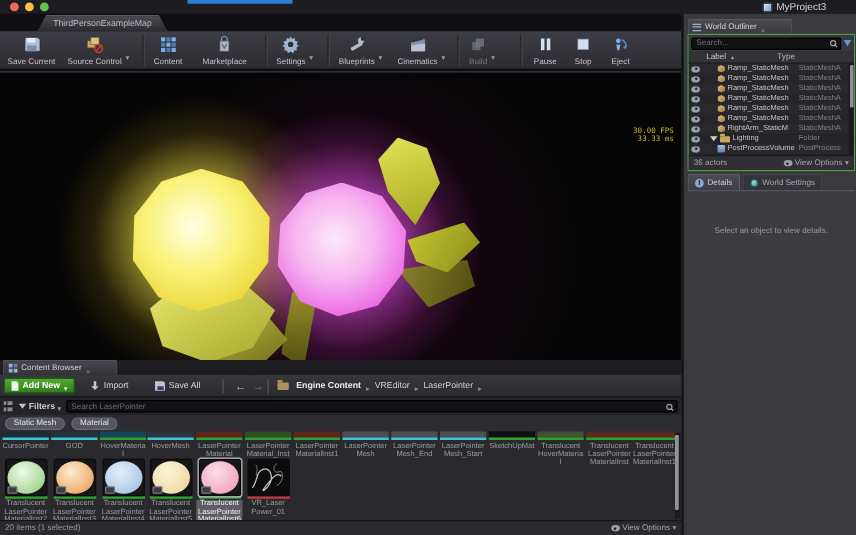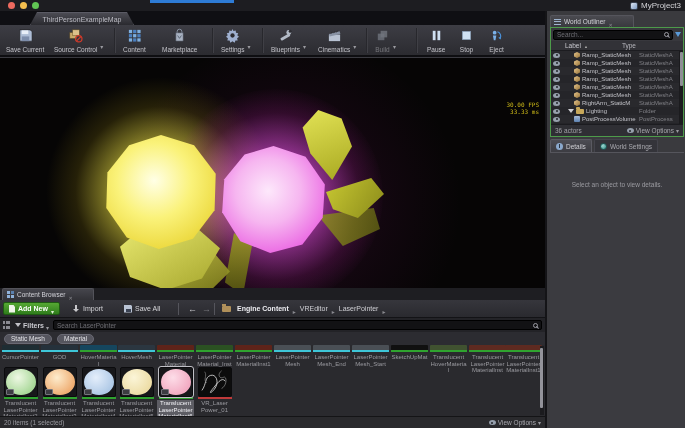--- a/index.html
+++ b/index.html
@@ -5,21 +5,21 @@
   * { margin:0; padding:0; box-sizing:border-box; }
   html,body { width:685px; height:428px; overflow:hidden; background:#101013;
     font-family:"Liberation Sans","DejaVu Sans",sans-serif; color:#c8c8c8; }
   .abs { position:absolute; }
   #app { position:relative; width:685px; height:428px; background:#141417; }
 
   
   #titlebar { left:0; top:0; width:685px; height:11px; background:#1d1d21; }
   .light { position:absolute; top:2px; width:7px; height:7px; border-radius:50%; }
   #blue-strip { left:150px; top:0; width:84px; height:3px; background:#2e7cd6; }
-  #proj { right:4px; top:1px; height:9px; display:flex; align-items:center; gap:3px; }
+  #proj { right:24px; top:1px; height:9px; display:flex; align-items:center; gap:3px; }
   #proj .cube { width:8px; height:8px; border-radius:2px; background:linear-gradient(135deg,#dfe7f2,#7e9cc4); border:1px solid #39414f; }
   #proj .txt { font-size:8px; color:#d4d4d8; }
 
   
   #tabbar { left:0; top:11px; width:545px; height:14px; background:#0f0f13; }
   #leveltab { left:30px; bottom:0; height:13px; width:104px;
     background:linear-gradient(#4b4b53,#2a2a2f); border:1px solid #5a5a64; border-bottom:none;
     clip-path:polygon(7px 0,calc(100% - 7px) 0,100% 100%,0 100%);
     display:flex; align-items:center; justify-content:center; }
   #leveltab .txt { font-size:7px; color:#bcbcc4; }

